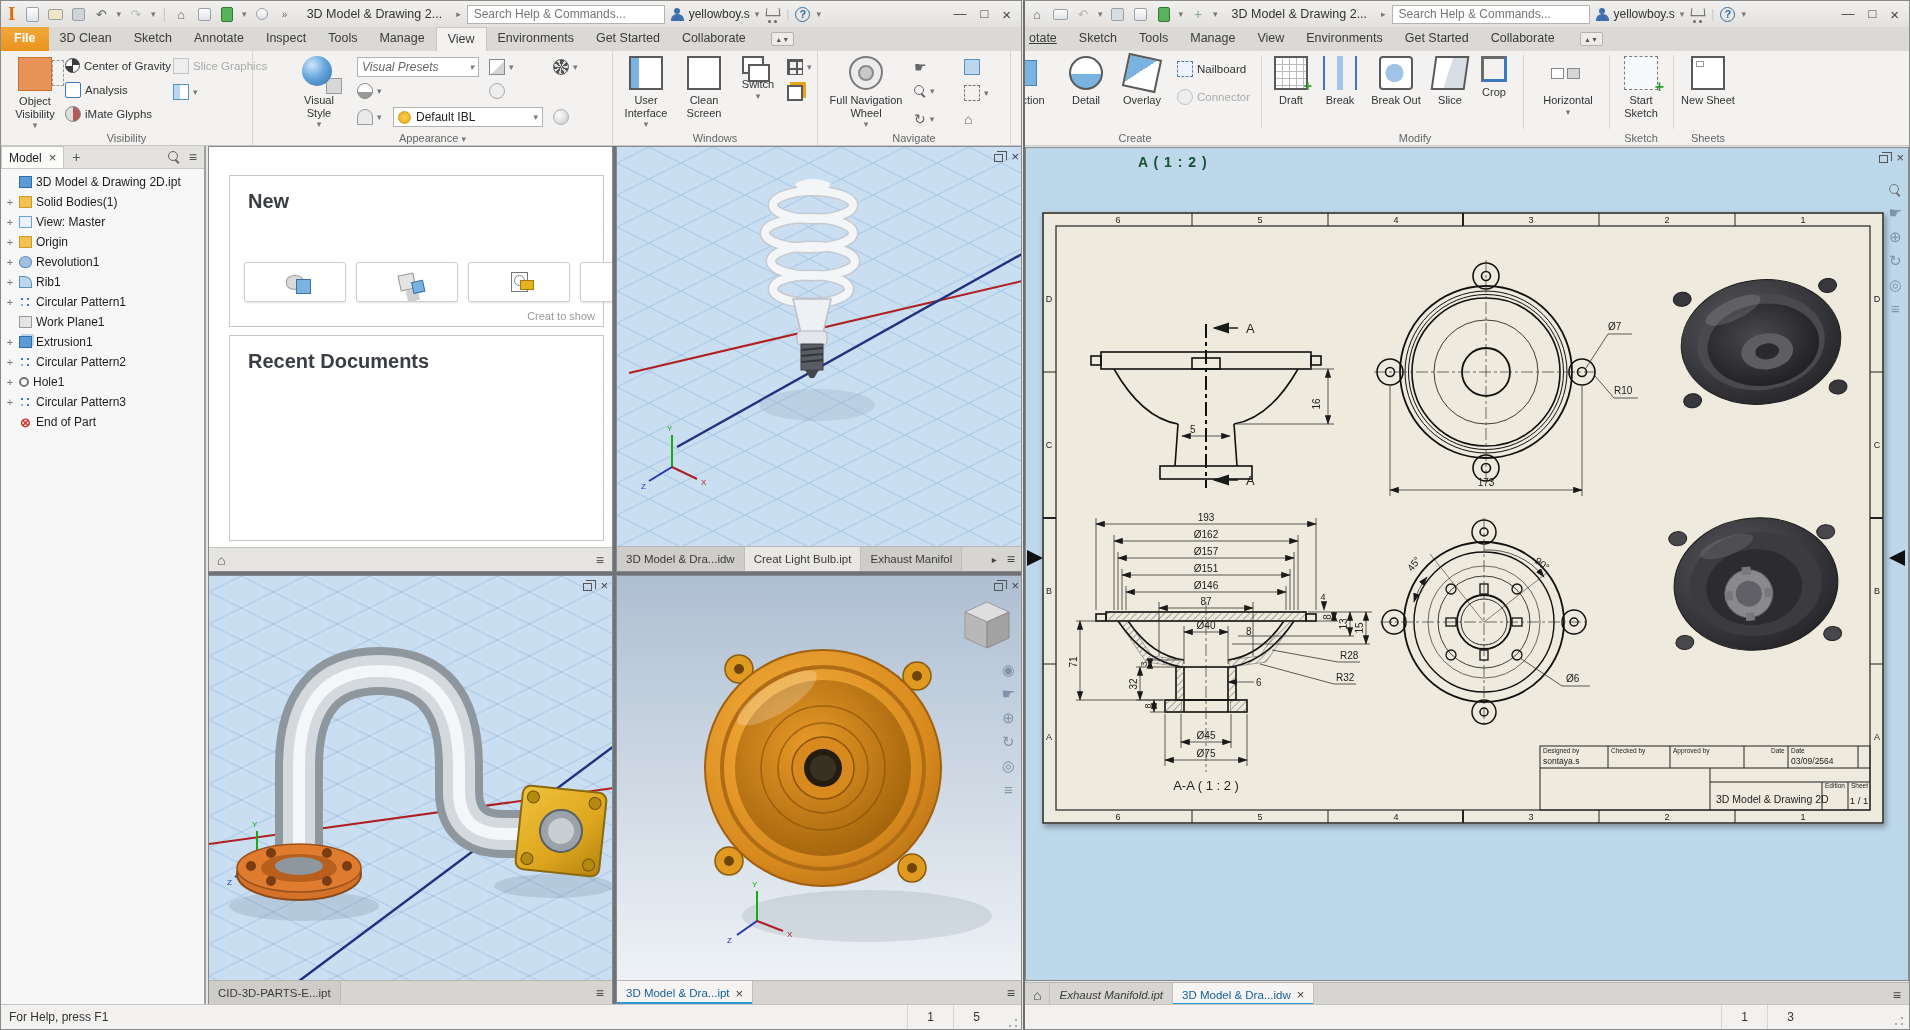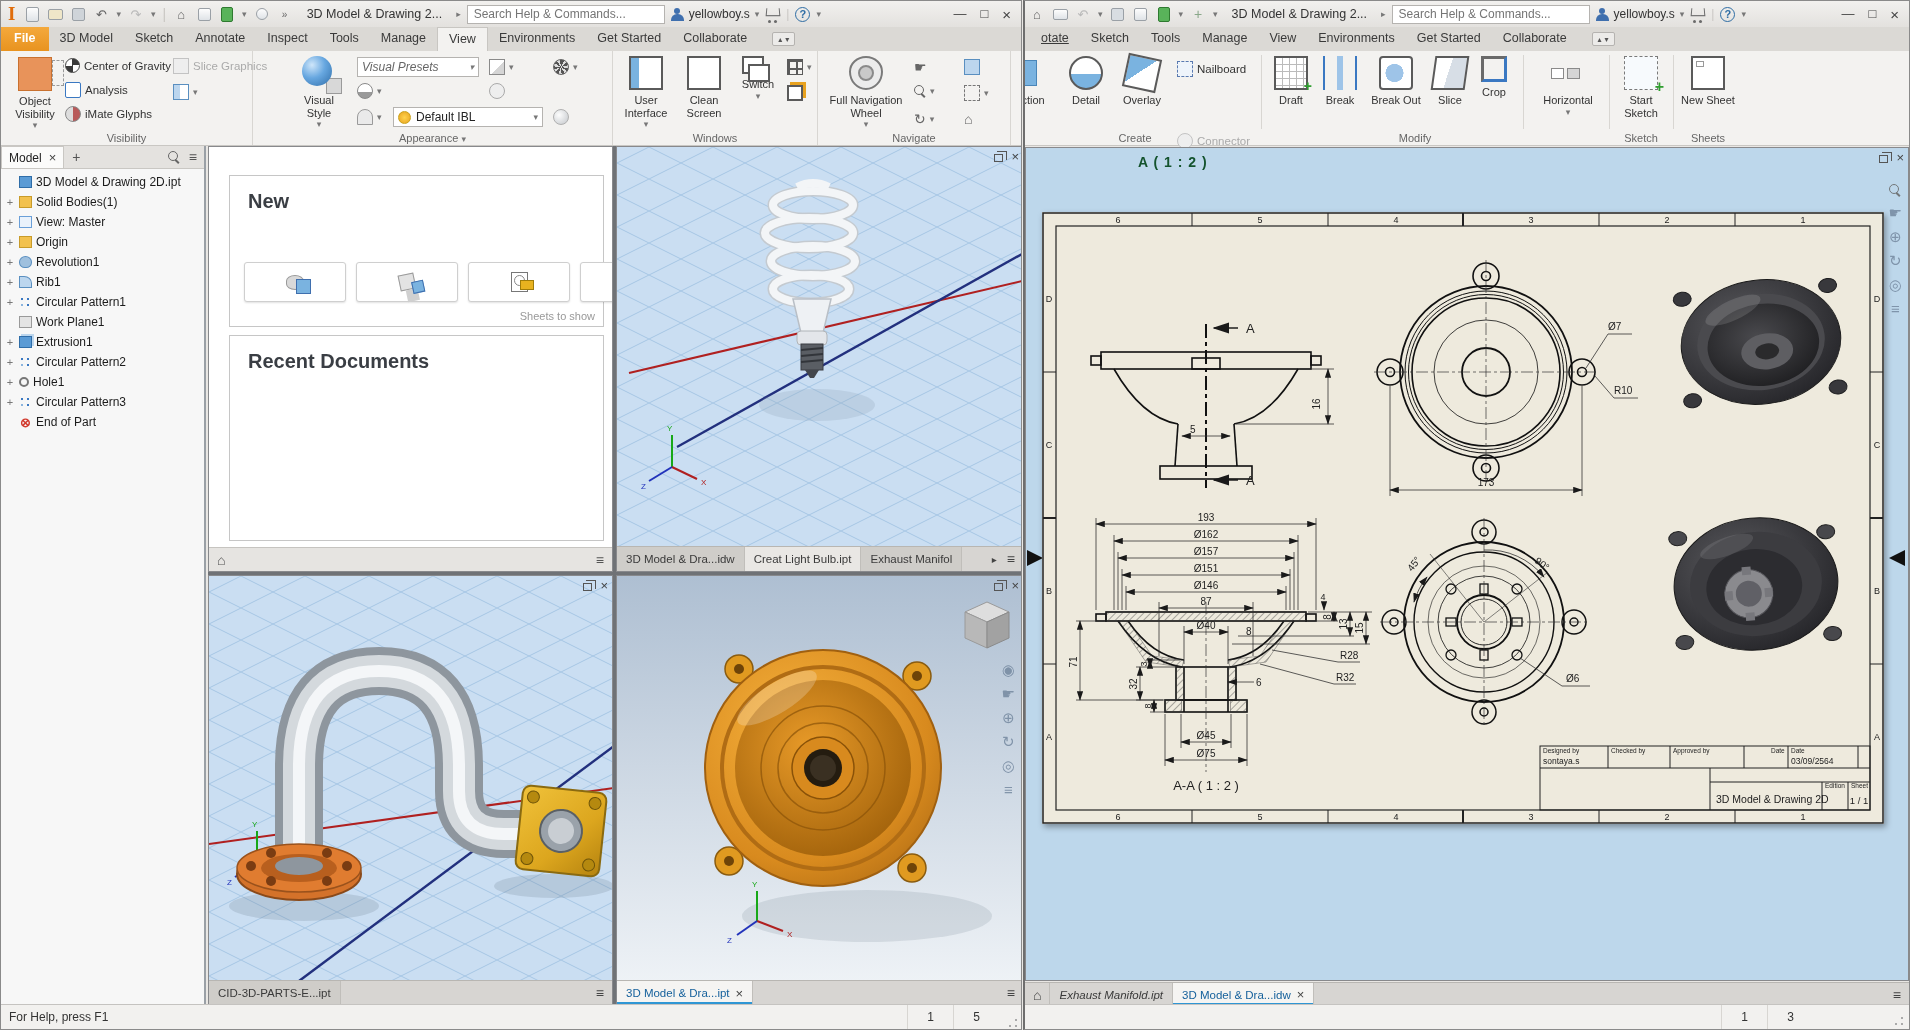--- a/index.html
+++ b/index.html
@@ -162,21 +162,21 @@
         <span class="caret">▾</span>
     <span class="winbtns" style="margin-left:auto;">
       <span>—</span>
       <span>□</span>
       <span style="font-size:15px;">×</span>
     </span>
   </div>
 
   <div class="menurow">
     <span class="mtab file">File</span>
-    <span class="mtab">3D Model</span>
+    <span class="mtab">3D Clean</span>
     <span class="mtab">Sketch</span>
     <span class="mtab">Annotate</span>
     <span class="mtab">Inspect</span>
     <span class="mtab">Tools</span>
     <span class="mtab">Manage</span>
     <span class="mtab active">View</span>
     <span class="mtab">Environments</span>
     <span class="mtab">Get Started</span>
     <span class="mtab">Collaborate</span>
     <span class="ribcollapse">
@@ -406,21 +406,21 @@
         <div class="newbtn" style="left:14px;">
               <span class="npart"></span>
             </div>
         <div class="newbtn" style="left:126px;">
               <span class="nasm"></span>
             </div>
         <div class="newbtn" style="left:238px;">
               <span class="ndwg"></span>
             </div>
         <div class="newbtn" style="left:350px;width:60px;"></div>
-        <div class="expand">Sheets to show</div>
+        <div class="expand">Creat to show</div>
       </div>
       <div class="hbox" style="left:20px;top:188px;right:8px;bottom:30px;">
         <div class="hhead">Recent Documents</div>
       </div>
       <div class="homebar">
         <span style="font-size:14px;">⌂</span>
         <span style="font-size:14px;">≡</span>
       </div>
     </div>
 
@@ -679,21 +679,21 @@
     <span class="helpq">?</span>
         <span class="caret">▾</span>
     <span class="winbtns" style="margin-left:auto;">
       <span>—</span>
       <span>□</span>
       <span style="font-size:15px;">×</span>
     </span>
   </div>
 
   <div class="menurow">
-    <span class="mtab" style="padding-left:16px;text-decoration:underline;">otate</span>
+    <span class="mtab" style="padding-left:4px;text-decoration:underline;">otate</span>
     <span class="mtab">Sketch</span>
     <span class="mtab">Tools</span>
     <span class="mtab">Manage</span>
     <span class="mtab">View</span>
     <span class="mtab">Environments</span>
     <span class="mtab">Get Started</span>
     <span class="mtab">Collaborate</span>
     <span class="ribcollapse">
           <span>▴</span>
           <span>▾</span>
@@ -712,21 +712,21 @@
           <span>Detail</span>
         </div>
     <div class="bigbtn" style="left:90px;width:54px;">
           <span class="bico" style="background:linear-gradient(135deg,#7ab3e0 45%,#fff 45%);border:2px solid #5a5a5a;transform:rotate(12deg);"></span>
           <span>Overlay</span>
         </div>
     <div class="smallrow" style="left:152px;top:10px;">
           <span class="sico" style="border:1px dashed #5a7ab0;background:#eef4fb;"></span>
           <span>Nailboard</span>
         </div>
-    <div class="smallrow disabled" style="left:152px;top:38px;margin-top:44px;">
+    <div class="smallrow disabled" style="left:152px;top:38px;">
           <span class="sico" style="border:1px solid #c3c3c3;background:#eee;border-radius:50%;"></span>
           <span>Connector</span>
         </div>
     <div style="position:absolute;left:236px;top:4px;bottom:16px;border-left:1px solid #d8d6d2;"></div>
     <div class="bigbtn" style="left:242px;width:48px;">
           <span class="bico" style="border:2px solid #5a5a5a;background:repeating-linear-gradient(90deg,transparent 0 6px,#bbb 6px 7px),repeating-linear-gradient(transparent 0 6px,#bbb 6px 7px),#fff;position:relative;">
             <span style="position:absolute;right:-6px;bottom:-6px;color:#2f9e2f;font-weight:bold;font-size:14px;">+</span>
           </span>
           <span>Draft</span>
         </div>

